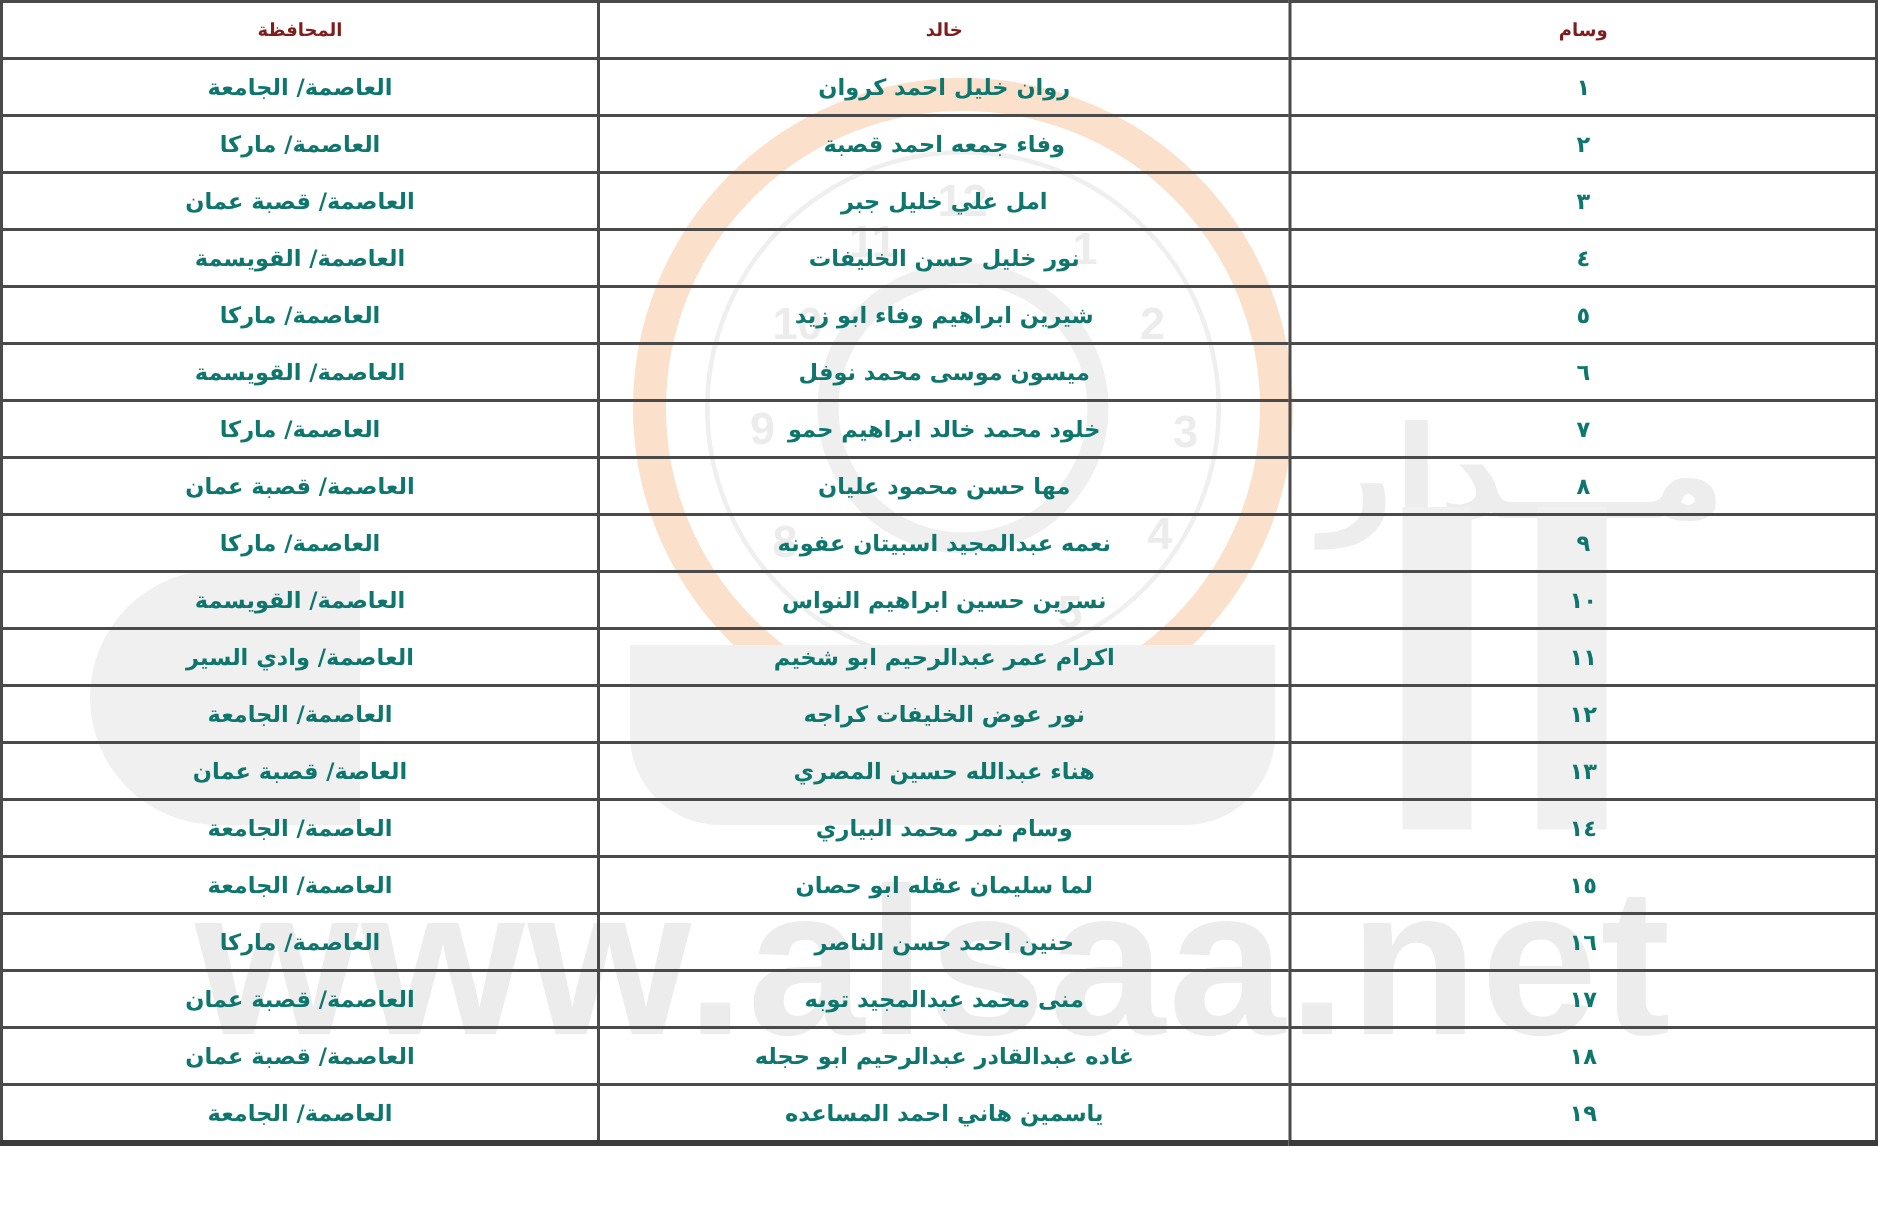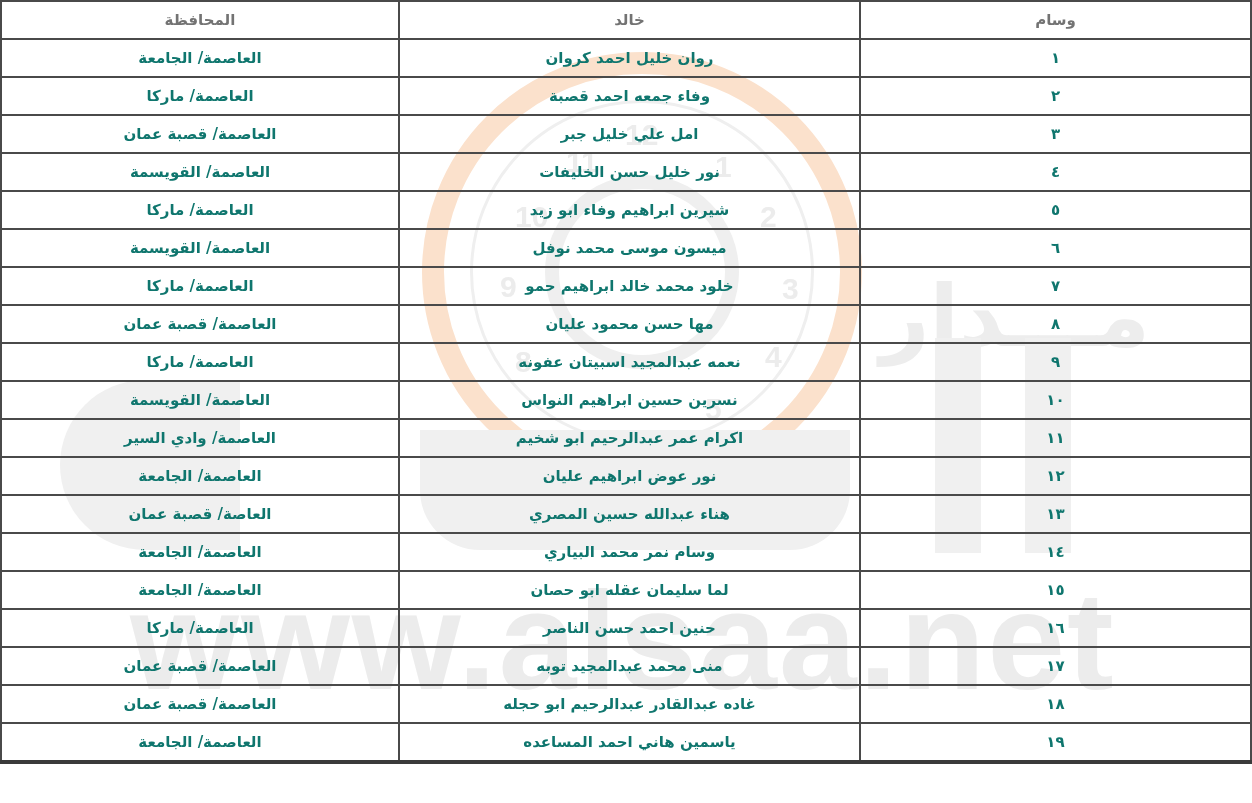--- a/index.html
+++ b/index.html
@@ -98,22 +98,22 @@
       border: 2px solid #4a4a4a;
       text-align: center;
       vertical-align: middle;
       height: 36px;
       padding: 0;
       background: transparent;
       white-space: nowrap;
     }
     .doc-table th {
       font-weight: bold;
-      font-size: 15px;
-      color: #737373;
+      font-size: 12px;
+      color: #7f1d1d;
       height: 36px;
     }
     .doc-table td {
       font-weight: bold;
       font-size: 15px;
       color: #0f766e;
     }
     .col-num { width: 391px; }
     .col-name { width: 461px; }
     .col-gov { width: 398px; }
@@ -210,21 +210,21 @@
       <td>نسرين حسين ابراهيم النواس</td>
       <td>العاصمة/ القويسمة</td>
     </tr>
     <tr>
       <td>١١</td>
       <td>اكرام عمر عبدالرحيم ابو شخيم</td>
       <td>العاصمة/ وادي السير</td>
     </tr>
     <tr>
       <td>١٢</td>
-      <td>نور عوض ابراهيم عليان</td>
+      <td>نور عوض الخليفات كراجه</td>
       <td>العاصمة/ الجامعة</td>
     </tr>
     <tr>
       <td>١٣</td>
       <td>هناء عبدالله حسين المصري</td>
       <td>العاصة/ قصبة عمان</td>
     </tr>
     <tr>
       <td>١٤</td>
       <td>وسام نمر محمد البياري</td>

